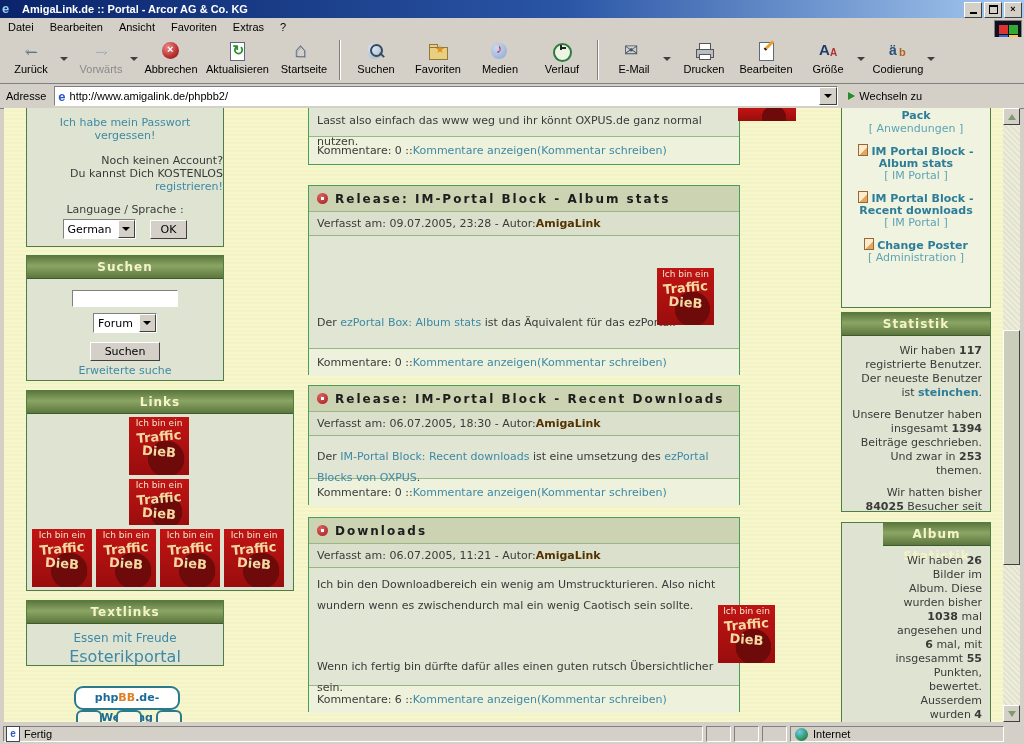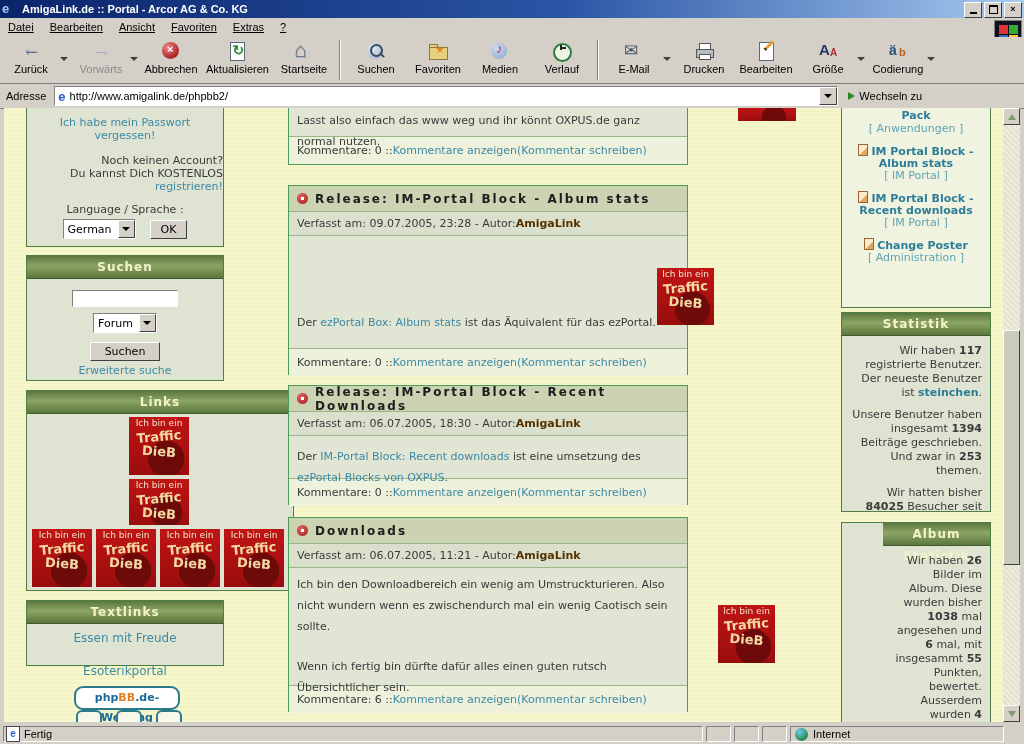--- a/index.html
+++ b/index.html
@@ -9,21 +9,21 @@
   #titlebar{position:absolute;left:0;top:0;width:1024px;height:18px;
     background:linear-gradient(90deg,#0A246A,#2a55a5 55%,#a6caf0);display:flex;align-items:center;color:#fff;font-weight:bold;}
   #titlebar .t-icon{width:16px;height:14px;margin:0 4px 0 2px;color:#9ad0f0;font-weight:bold;font-size:13px;line-height:13px;}
   .winbtns{position:absolute;right:2px;top:2px;display:flex;gap:2px;}
   .wbtn{width:16px;height:14px;background:#D4D0C8;border:1px solid;border-color:#fff #404040 #404040 #fff;
         font-size:9px;line-height:12px;text-align:center;color:#000;}
   .wbtn .mini{display:block;width:7px;height:2px;background:#000;margin:9px auto 0;}
   .wbtn .rest{display:block;width:7px;height:6px;border:1px solid #000;border-top-width:2px;margin:2px auto 0;}
   #menubar{position:absolute;left:0;top:18px;width:1024px;height:19px;background:#D4D0C8;
     border-bottom:1px solid #808080;display:flex;align-items:center;}
-  .menu-item{padding:0 8px;height:19px;line-height:19px;color:#000;text-decoration:underline;}
+  .menu-item{padding:0 8px;height:19px;line-height:19px;color:#000;}
   #brandlogo{position:absolute;right:2px;top:20px;width:26px;height:26px;background:#101020;
     border:1px solid #808080;display:grid;grid-template-columns:9px 9px;grid-template-rows:9px 9px;gap:1px;justify-content:center;align-content:center;}
   #brandlogo i{display:block;}
   #toolbar{position:absolute;left:0;top:37px;width:1024px;height:47px;background:#D4D0C8;
     border-bottom:1px solid #808080;display:flex;align-items:flex-start;padding-top:2px;box-sizing:border-box;}
   .tbtn{display:flex;flex-direction:column;align-items:center;min-width:54px;padding:1px 4px;color:#000;}
   .tbtn.dis{color:#8a8a8a;}
   .tb-caret{width:0;height:0;border-left:4px solid transparent;border-right:4px solid transparent;border-top:4px solid #404040;margin:18px 2px 0 -2px;}
   .tsep{width:1px;height:40px;background:#808080;border-right:1px solid #fff;margin:1px 4px;}
   .ic{position:relative;width:24px;height:22px;margin-bottom:1px;}
@@ -87,21 +87,21 @@
   .btn{display:inline-block;background:#D4D0C8;border:1px solid;border-color:#fff #404040 #404040 #fff;
     padding:2px 10px;color:#000;font-family:"DejaVu Sans",sans-serif;font-size:11px;}
   .inputbox{background:#fff;border:1px solid;border-color:#808080 #fff #fff #808080;}
   
   .banner{position:absolute;background:radial-gradient(circle at 62% 72%,#6e0a0a 0 32%,transparent 33%),linear-gradient(#c01414,#9a0d0d);
     overflow:hidden;text-align:center;box-sizing:border-box;}
   .banner .b1{display:block;font-size:9px;color:#f2e4cc;margin-top:1px;}
   .banner .b2{display:block;font-size:13px;font-weight:bold;color:#f2d9a2;transform:rotate(-5deg);margin-top:1px;}
   .banner .b3{display:block;font-size:13px;font-weight:bold;color:#f2d9a2;transform:rotate(4deg);}
   
-  .post{position:absolute;left:284px;width:400px;border:1px solid #4a9e58;box-sizing:border-box;background:#E0E5D4;}
+  .post{position:absolute;left:304px;width:432px;border:1px solid #4a9e58;box-sizing:border-box;background:#E0E5D4;}
   .pt-title{height:25px;background:#CBD3B2;border-bottom:1px solid #9AB586;display:flex;align-items:center;padding-left:8px;
     font-weight:bold;font-size:12px;letter-spacing:2px;color:#1d1d1d;}
   .picon{width:11px;height:11px;border-radius:50%;margin-right:7px;flex:0 0 auto;
     background:radial-gradient(circle at center,#fff 0 1.5px,transparent 2px),radial-gradient(circle at 35% 30%,#e06060,#a02020);}
   .pt-meta{height:23px;background:#DBE0CD;border-bottom:1px solid #9AB586;display:flex;align-items:center;padding-left:8px;}
   .pt-body{position:relative;background:#E0E5D4;border-bottom:1px solid #9AB586;}
   .pt-body p{position:absolute;left:8px;right:8px;margin:0;line-height:21px;}
   .pt-comments{height:27px;background:#EEF1DB;display:flex;align-items:center;padding-left:8px;}
   
   .rbox{position:absolute;left:837px;width:150px;background:#EFF3DF;border:1px solid #4E7E44;box-sizing:border-box;text-align:center;}
@@ -353,21 +353,21 @@
     </div>
     <div class="banner" style="left:220px;top:421px;width:60px;height:58px;">
       <span class="b1">Ich bin ein</span>
         <span class="b2">Traffic</span>
         <span class="b3">DieB</span>
     </div>
 
     <div class="gbox ctr" style="left:22px;top:492px;width:198px;height:66px;">
       <div class="ghdr">Textlinks</div>
       <div class="tl" style="margin-top:7px;font-size:12px;">Essen mit Freude</div>
-      <div class="tl" style="margin-top:19px;font-size:12px;">Esoterikportal</div>
+      <div class="tl" style="margin-top:2px;font-size:16px;">Esoterikportal</div>
     </div>
 
     <div id="webring">
       <span style="color:#1a6a9a">php</span><span style="color:#e08020">BB</span><span style="color:#1a6a9a">.de-Webring</span>
     </div>
     <div class="wr-btn" style="left:72px;"></div>
     <div class="wr-btn" style="left:112px;"></div>
     <div class="wr-btn" style="left:152px;"></div>
 
     <div class="post" style="top:0;height:57px;border-top:none;">

